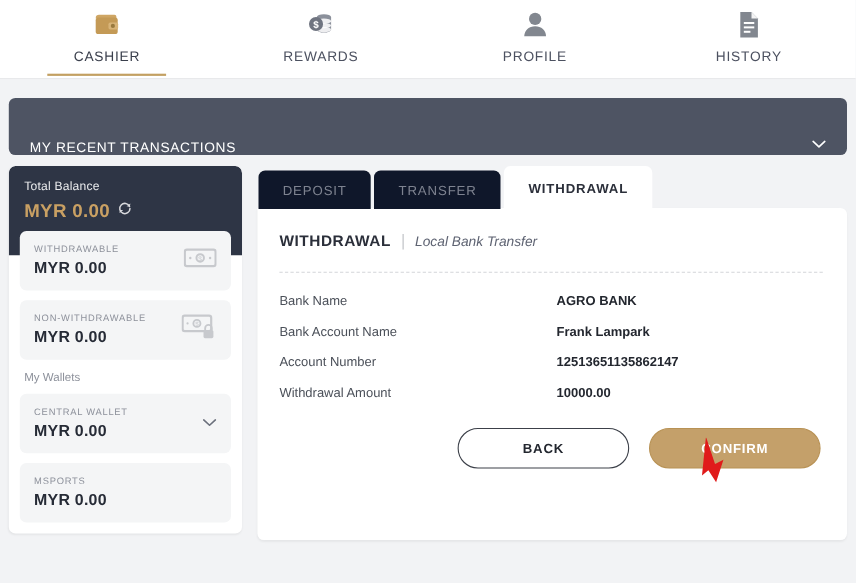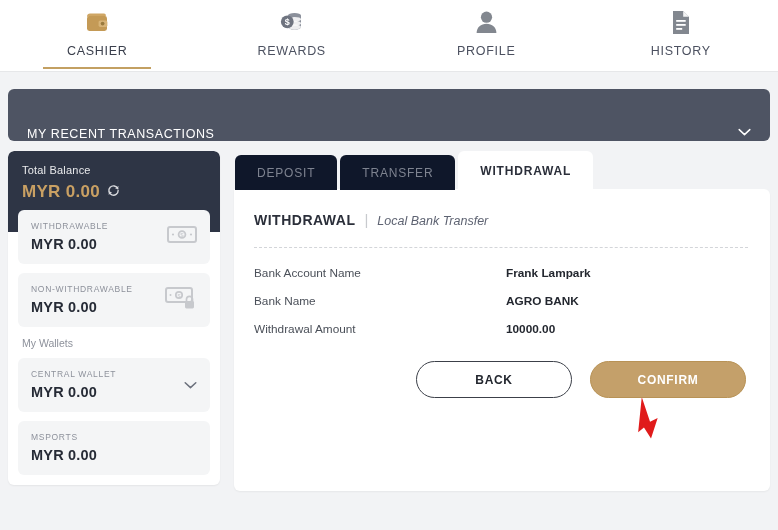--- a/index.html
+++ b/index.html
@@ -437,26 +437,30 @@
 
       <div id="panel-heading">
         <span id="panel-heading-main">WITHDRAWAL</span>
         <span id="panel-heading-sep">|</span>
         <span id="panel-heading-sub">Local Bank Transfer</span>
       </div>
 
       <div id="divider"></div>
 
       <div class="detail-row">
+        <span class="detail-label">Bank Name</span>
+        <span class="detail-value">AGRO BANK</span>
+      </div>
+      <div class="detail-row">
         <span class="detail-label">Bank Account Name</span>
         <span class="detail-value">Frank Lampark</span>
       </div>
       <div class="detail-row">
-        <span class="detail-label">Bank Name</span>
-        <span class="detail-value">AGRO BANK</span>
+        <span class="detail-label">Account Number</span>
+        <span class="detail-value">12513651135862147</span>
       </div>
       <div class="detail-row">
         <span class="detail-label">Withdrawal Amount</span>
         <span class="detail-value">10000.00</span>
       </div>
 
       <div id="button-row">
         <div class="btn" id="back-button">BACK</div>
         <div class="btn" id="confirm-button">CONFIRM</div>
       </div>

